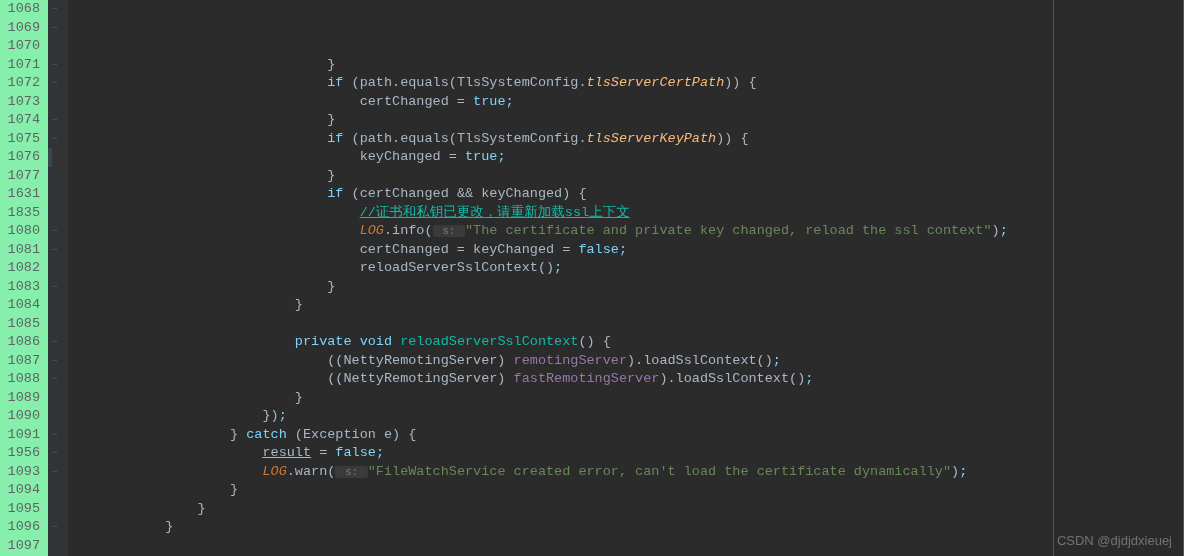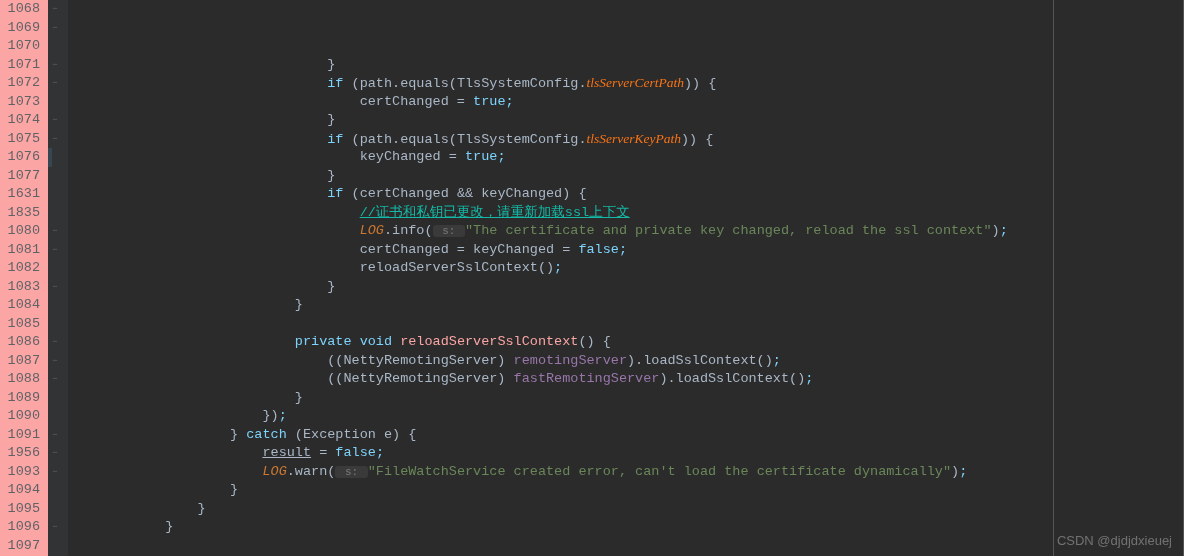--- a/index.html
+++ b/index.html
@@ -12,21 +12,21 @@
   width: 1184px;
   height: 556px;
   overflow: hidden;
   position: relative;
 }
 .editor {
   display: flex;
   height: 100%;
 }
 .gutter {
-  background: #fca5a5;
+  background: #86efac;
   width: 48px;
   text-align: right;
   padding-right: 8px;
   color: #606366;
   user-select: none;
   flex-shrink: 0;
 }
 .fold-col {
   width: 20px;
   background: #313335;
@@ -57,24 +57,24 @@
   bottom: 0;
   width: 1px;
   background: #555;
   left: 985px;
 }
 .line { height: 18.5px; }
 .ln { height: 18.5px; }
 .kw { color: #7dd3fc; }
 .str { color: #6a8759; }
 .fld { color: #9876aa; }
-.stc { color: #f97316; font-style: italic; font-family: Liberation Serif, serif; }
+.stc { color: #fdba74; font-style: italic; }
 .sfld { color: #cc7832; font-style: italic; }
 .ident { color: #a9b7c6; }
-.mtd { color: #fca5a5; margin-top: 7px; }
+.mtd { color: #14b8a6; margin-top: 7px; }
 .cmt { color: #14b8a6; text-decoration: underline; }
 .paramhint { color: #787878; background: #3a3a3a; font-size: 11px; padding: 0 3px; border-radius: 3px; font-style: normal; }
 .underline { text-decoration-line: underline; text-decoration-color: #a9b7c6; }
 .hl-change {
   position: absolute;
   left: 0;
   width: 4px;
   background: #374752;
 }
 .watermark {

